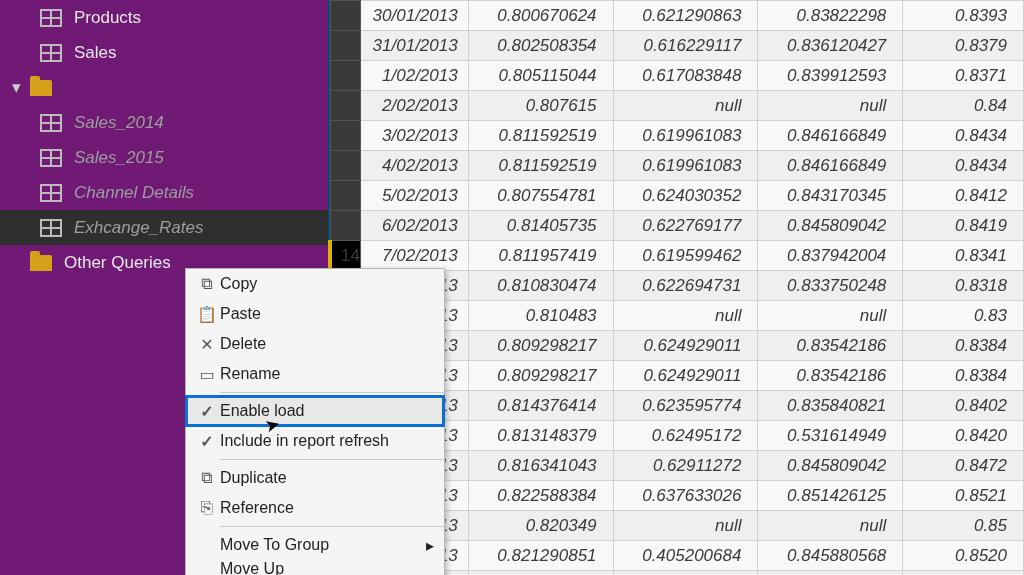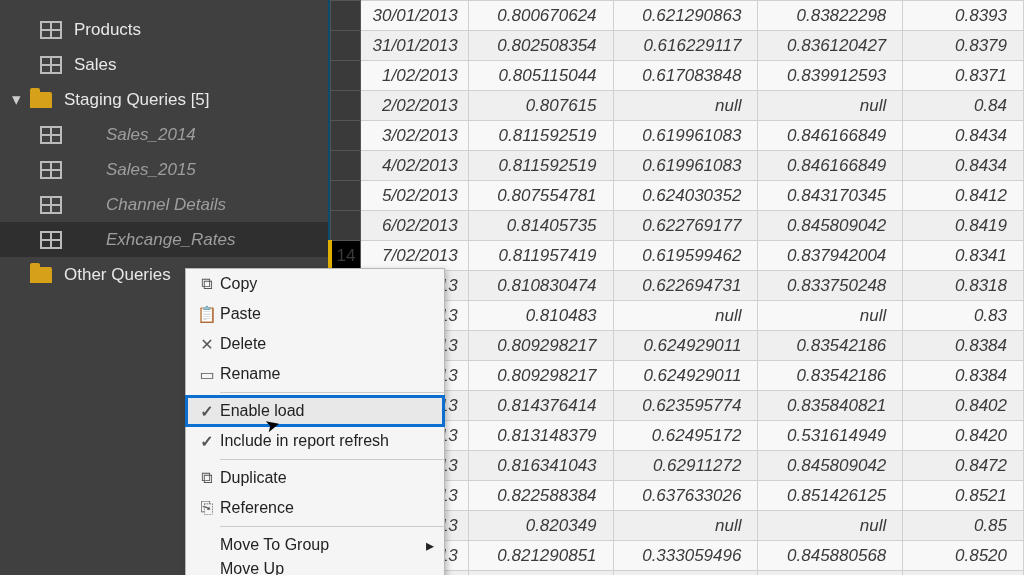--- a/index.html
+++ b/index.html
@@ -1,41 +1,41 @@
 <!DOCTYPE html>
 <html><head>
 <meta charset="utf-8">
 <style>
   * { margin: 0; padding: 0; box-sizing: border-box; }
   html, body { width: 1024px; height: 575px; overflow: hidden; font-family: "Segoe UI", Arial, sans-serif; }
   body { display: flex; background: #1a1a1a; }
-  .sidebar { width: 328px; background: #404040; color: #ddd; padding-top: 12px; flex-shrink: 0; }
+  .sidebar { width: 328px; background: #701a75; color: #ddd; padding-top: 0px; flex-shrink: 0; }
   .tree-item { display: flex; align-items: center; height: 35px; padding-left: 40px; font-size: 17px; color: #e8e8e8; cursor: pointer; }
-  .tree-item.sub { padding-left: 40px; color: #9e9e9e; font-style: italic; gap: 32px; }
+  .tree-item.sub { padding-left: 40px; color: #9e9e9e; font-style: italic; }
   .tree-item.selected { background: #2f2f2f; }
   .tree-folder { display: flex; align-items: center; height: 35px; padding-left: 12px; font-size: 17px; color: #e8e8e8; }
   .tree-folder .chevron { width: 12px; margin-right: 6px; color: #ccc; }
   .table-icon { width: 22px; height: 18px; margin-right: 12px; position: relative; }
   .table-icon::before { content:""; position:absolute; left:0; top:0; width:22px; height:18px;
      background:
        linear-gradient(#bbb,#bbb) 0 0/100% 2px no-repeat,
        linear-gradient(#bbb,#bbb) 0 8px/100% 2px no-repeat,
        linear-gradient(#bbb,#bbb) 0 16px/100% 2px no-repeat,
        linear-gradient(#bbb,#bbb) 0 0/2px 100% no-repeat,
        linear-gradient(#bbb,#bbb) 10px 0/2px 100% no-repeat,
        linear-gradient(#bbb,#bbb) 20px 0/2px 100% no-repeat;
   }
   .folder-icon { width: 22px; height: 16px; margin-right: 12px; background: #d6a018; border-radius: 2px 2px 0 0; position: relative; }
   .folder-icon::before { content:""; position:absolute; left:0; top:-4px; width:10px; height:6px; background:#d6a018; border-radius:2px 2px 0 0; }
 
   .grid { flex: 1; background: #0c4a6e; position: relative; font-style: italic; }
   .grid table { border-collapse: collapse; width: 100%; }
   .grid td { border: 1px solid #d0d0d0; height: 30px; font-size: 17px; color: #3a3a3a; }
   .rownum { width: 40px; background: #3a3a3a; color: #fff; font-style: normal; text-align: center; border: 1px solid #555 !important; }
-  .rownum.sel { background: #000; border-left: 4px solid #e0b000 !important; }
+  .rownum.sel { background: #000; border-left: 4px solid #e0b000 !important; text-align: right; }
   .date { width: 120px; text-align: right; padding-right: 10px; background: #f8f8f8; }
   .val { width: 175px; text-align: right; padding-right: 16px; background: #f8f8f8; }
   .grid tr:nth-child(even) td.date, .grid tr:nth-child(even) td.val { background: #efefef; }
 
   .context-menu { position: absolute; left: 185px; top: 268px; width: 260px; background: #f5f5f5; border: 1px solid #b8b8b8; box-shadow: 2px 2px 6px rgba(0,0,0,0.25); z-index: 100; font-style: normal; }
   .ctx-item { display: flex; align-items: center; height: 30px; padding-left: 8px; font-size: 16px; color: #222; cursor: pointer; position: relative; }
   .ctx-item.highlight { outline: 3px solid #0a6fd1; outline-offset: -2px; background: #e8e8e8; }
   .ctx-icon { width: 26px; display: inline-flex; justify-content: center; color: #555; }
   .ctx-sep { height: 1px; background: #ccc; margin: 3px 0 3px 34px; }
   .ctx-chevron { position: absolute; right: 10px; }
@@ -51,21 +51,20 @@
       <span>Products</span>
     </div>
   <div class="tree-item">
       <span class="table-icon"></span>
       <span>Sales</span>
     </div>
 
   <div class="tree-folder">
     <span class="chevron">▾</span>
     <span class="folder-icon"></span>
-    <span>Staging Queries [5]</span>
   </div>
   <div class="tree-item sub">
       <span class="table-icon"></span>
       <span>Sales_2014</span>
     </div>
   <div class="tree-item sub">
       <span class="table-icon"></span>
       <span>Sales_2015</span>
     </div>
   <div class="tree-item sub">
@@ -228,21 +227,21 @@
           <td class="date">/2013</td>
           <td class="val">0.820349</td>
           <td class="val">null</td>
           <td class="val">null</td>
           <td class="val">0.85</td>
         </tr>
         <tr>
           <td class="rownum"></td>
           <td class="date">/2013</td>
           <td class="val">0.821290851</td>
-          <td class="val">0.333059496</td>
+          <td class="val">0.405200684</td>
           <td class="val">0.845880568</td>
           <td class="val">0.8520</td>
         </tr>
         <tr>
           <td class="rownum"></td>
           <td class="date">/2013</td>
           <td class="val">0.821290851</td>
           <td class="val">0.633902907</td>
           <td class="val">0.845880568</td>
           <td class="val">0.8520</td>

